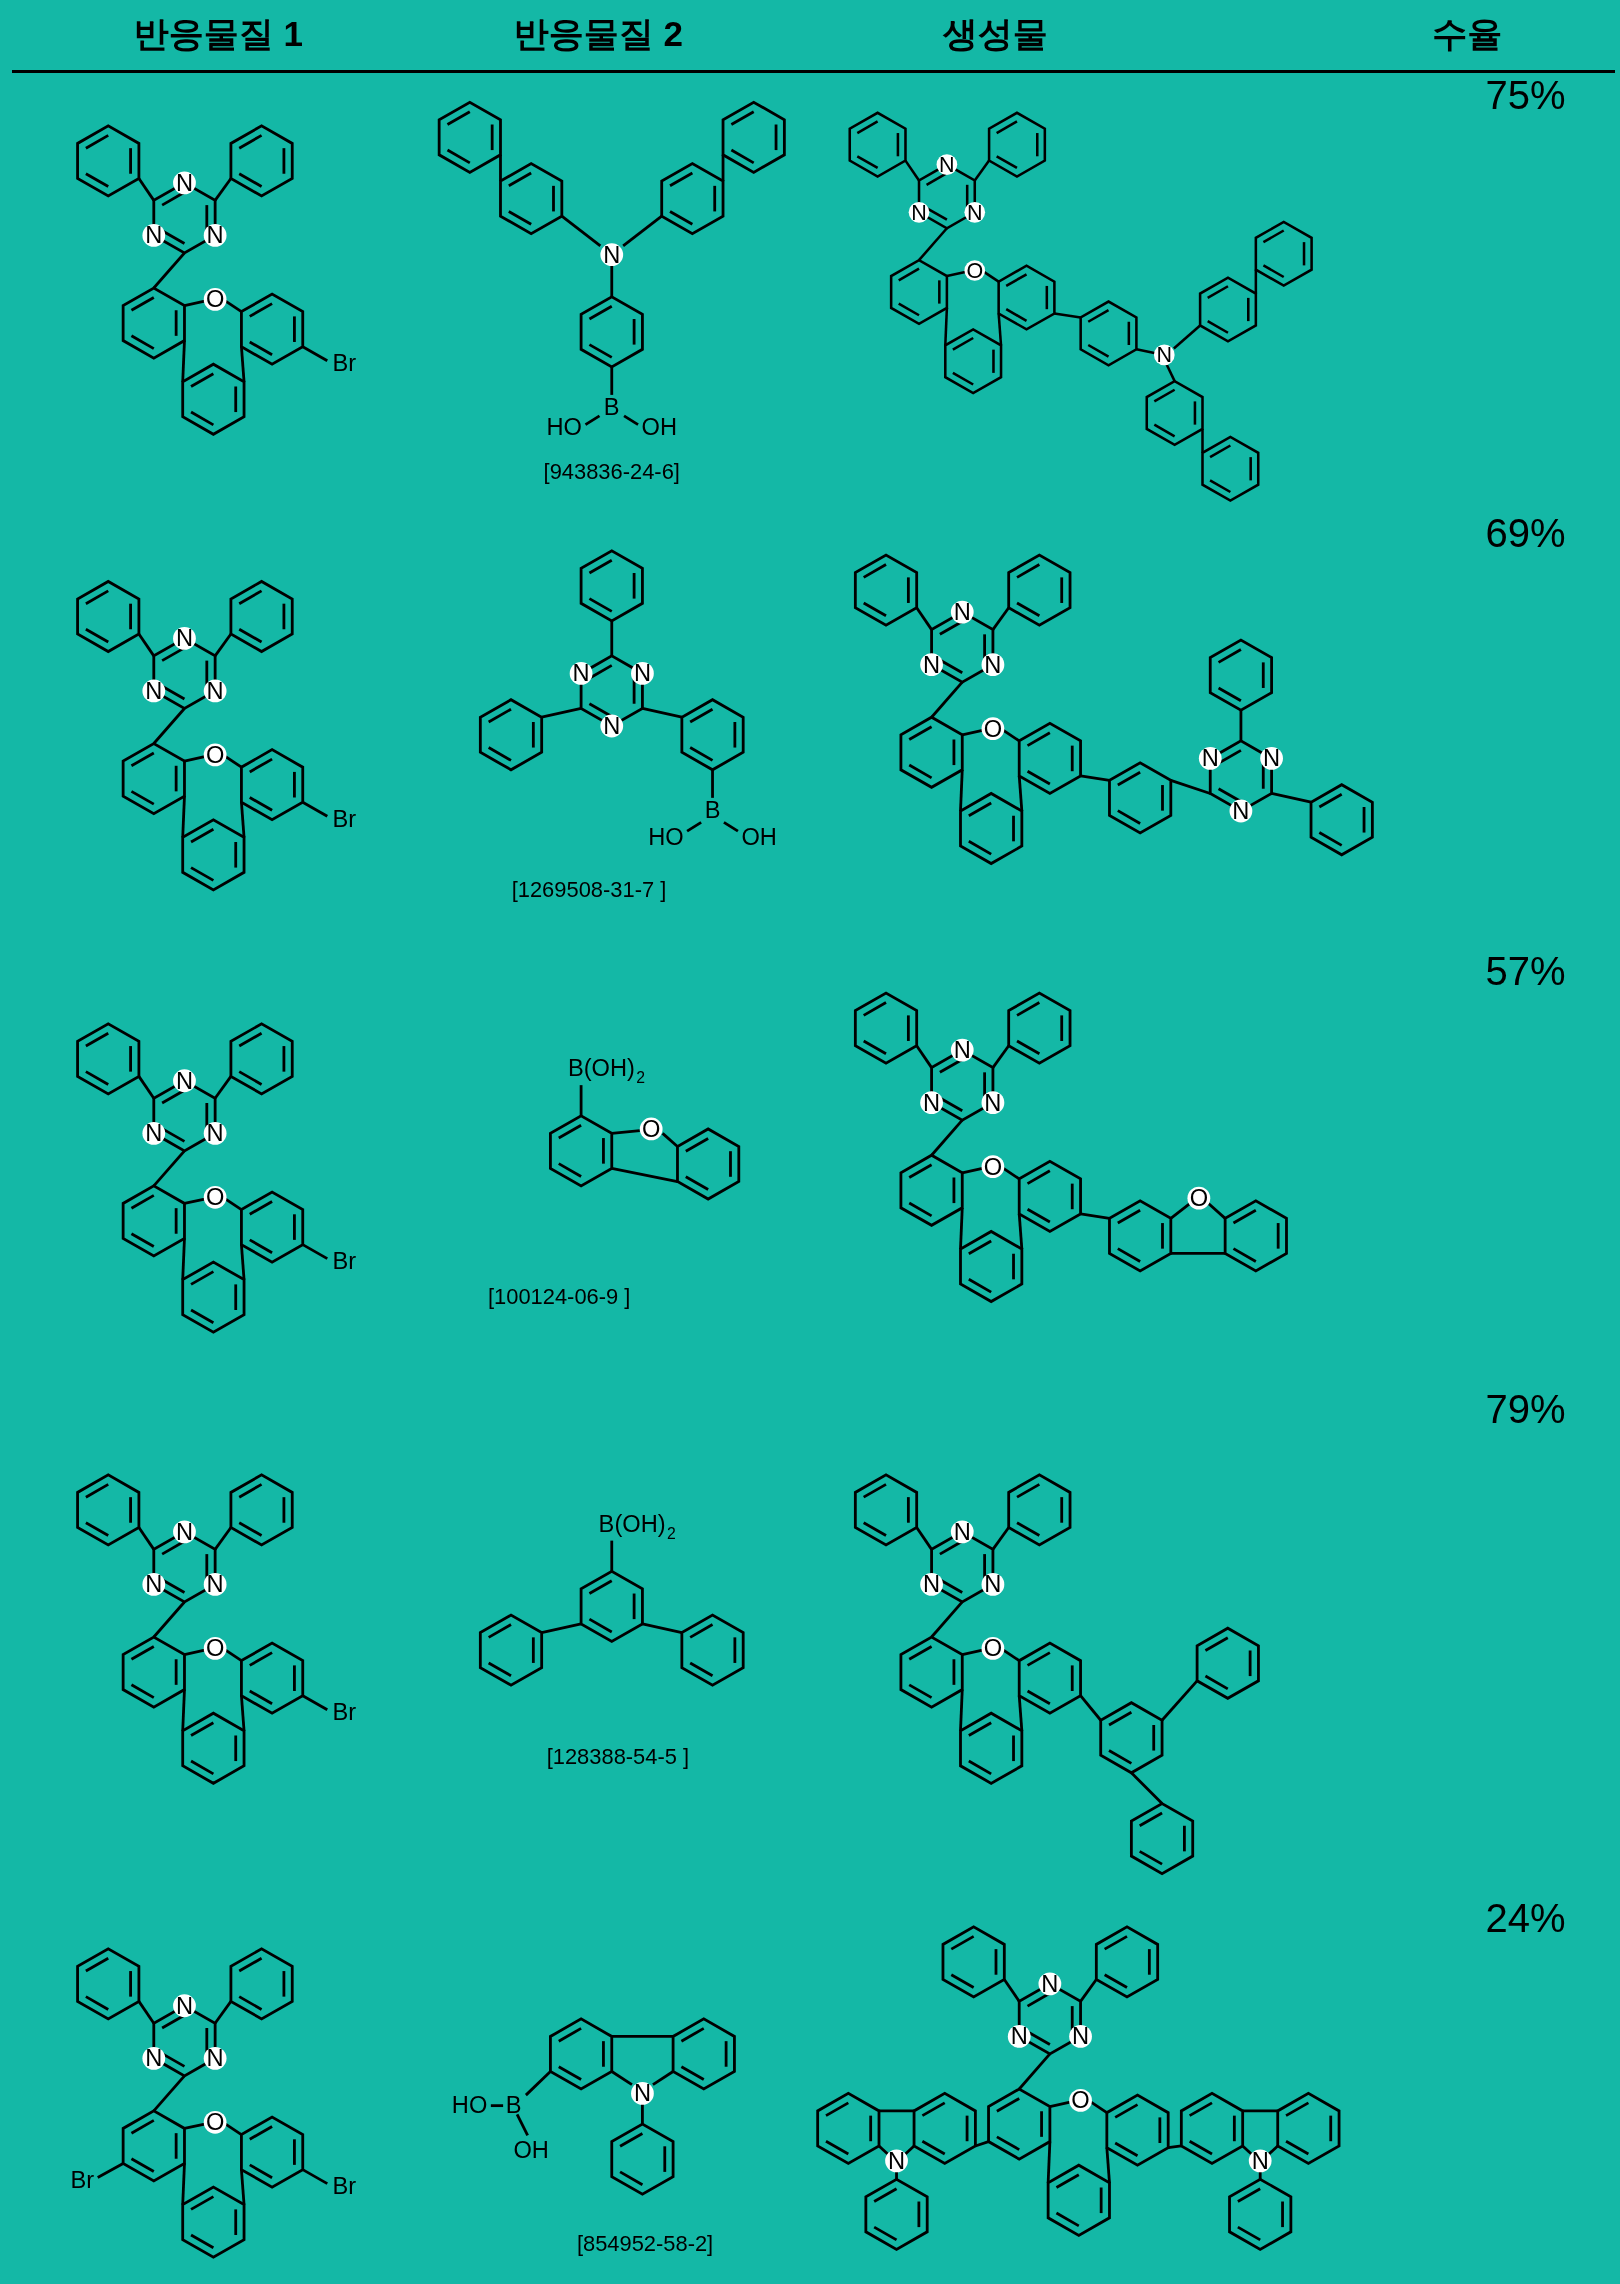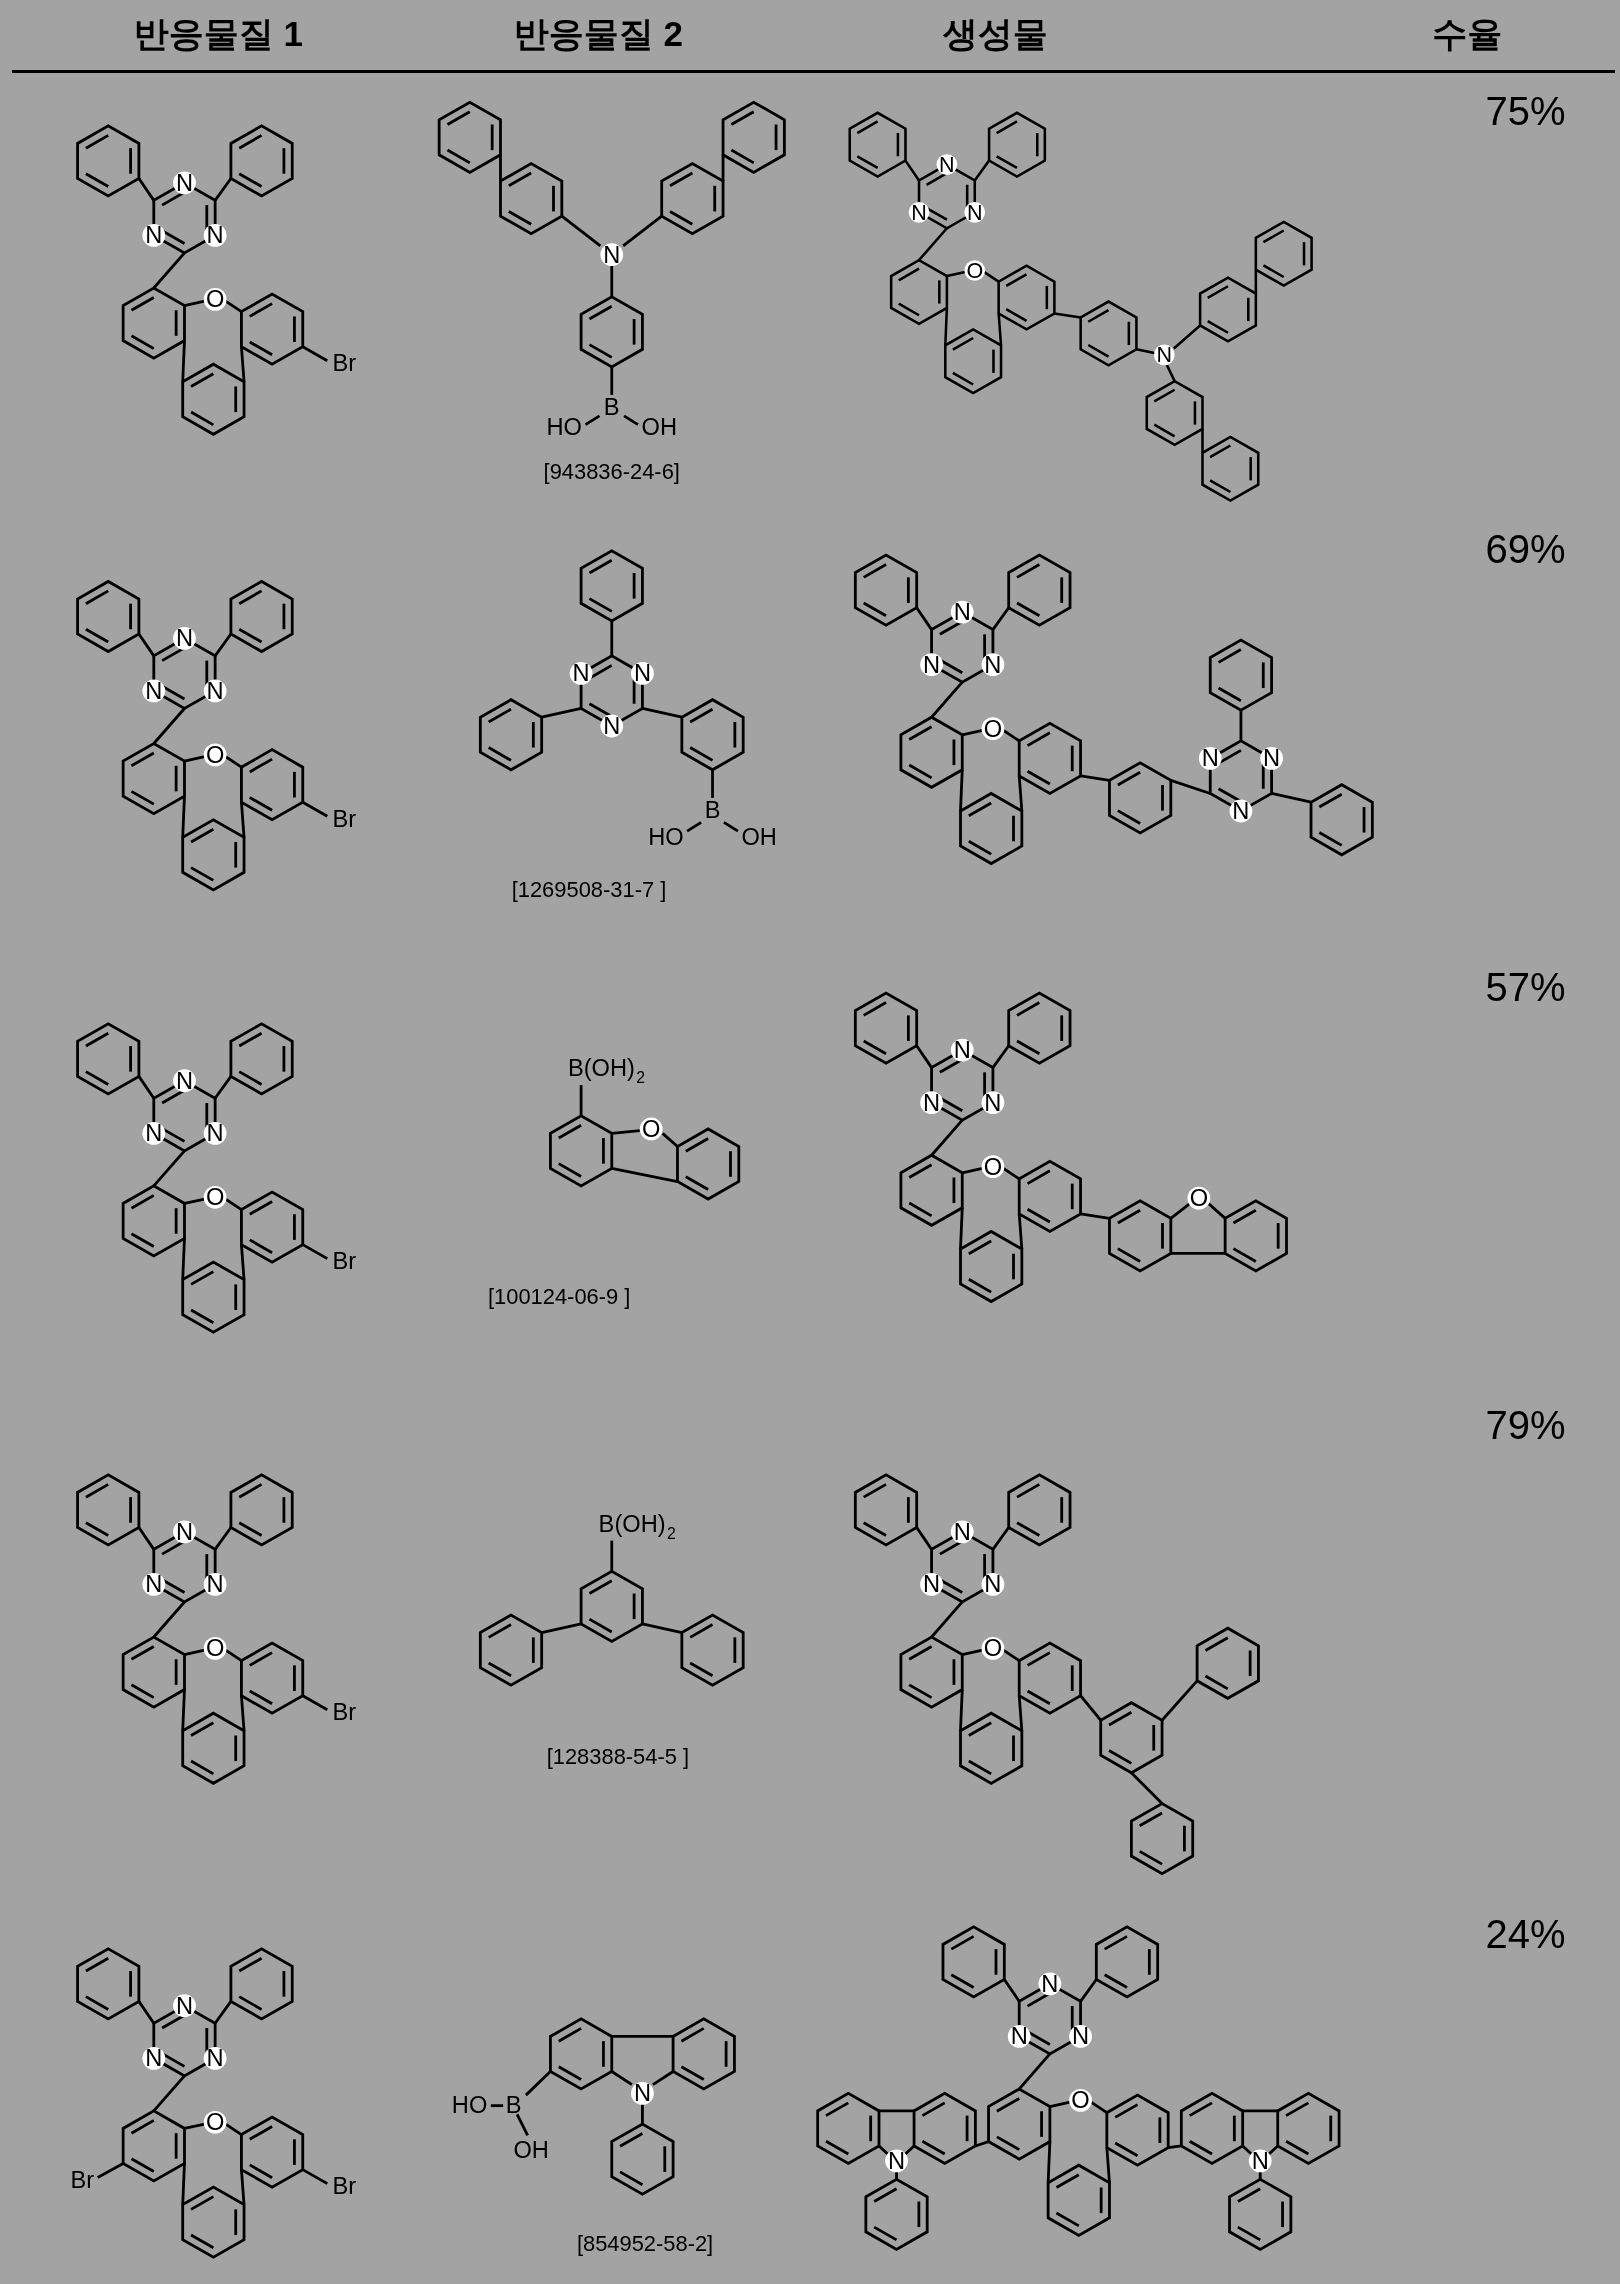--- a/index.html
+++ b/index.html
@@ -1,25 +1,25 @@
 <!DOCTYPE html>
 <html style="font-size:14px"><head>
 <meta charset="utf-8">
 <style>
   html,body{margin:0;padding:0;background:#fff;}
-  #page{position:relative;width:1620px;height:2284px;background:#a3a3a3;color:#000;
+  #page{position:relative;width:1620px;height:2284px;background:#14b8a6;color:#000;
         font-family:"Liberation Sans", sans-serif;overflow:hidden;}
   
   #tblhead{position:relative;width:1603px;height:70px;margin-left:12.3px;border-bottom:3.5px solid #000;}
   .hcell{position:absolute;top:10.5px;transform:translateX(-50%);font-size:35px;font-weight:bold;white-space:nowrap;}
   
   .trow{display:grid;grid-template-columns:403px 386px 693px 139px;align-items:start;}
   .r1{height:438px}.r2{height:438px}.r3{height:438px}.r4{height:509px}.r5{height:390px}
   .c1{padding-left:24.5px}.c2{padding-left:16px}.c3{padding-left:5.3px}
-  .yield{font-size:40px;padding-top:16px;padding-left:3.5px;white-space:nowrap;}
+  .yield{font-size:40px;padding-top:0;padding-left:3.5px;white-space:nowrap;}
   
   g.mol{stroke:#000;stroke-width:3.2;fill:none;}
   svg text{stroke:none;fill:#000;font-family:"Liberation Sans", sans-serif;}
   .atom{font-size:27px;}
   .sub{font-size:18px;}
   .cas{font-size:25px;}
   circle.mask{fill:#fff;stroke:none;}
   #defs-svg{position:absolute;width:0;height:0;overflow:hidden;}
 </style>
 </head>

